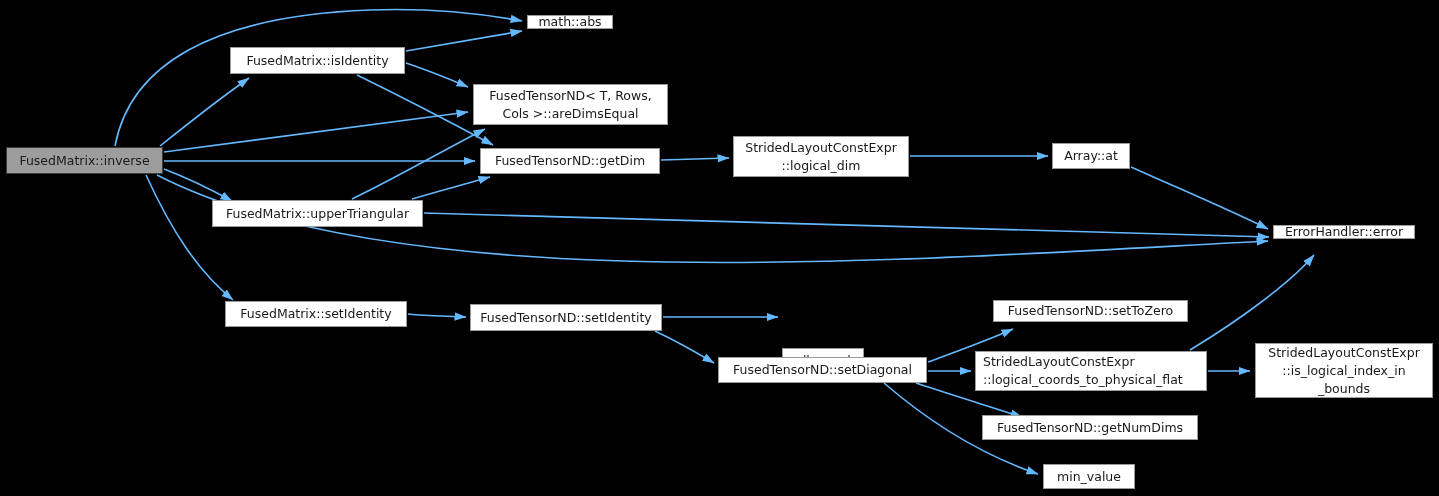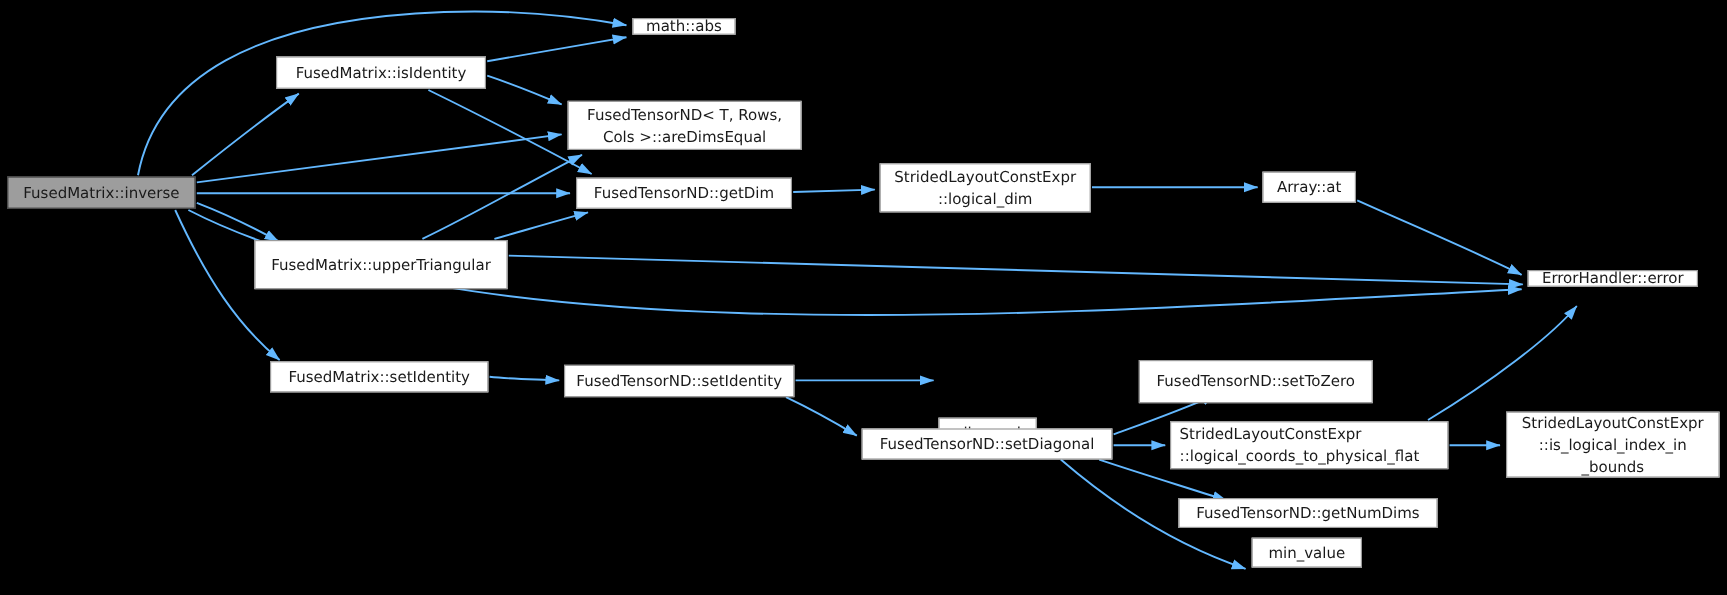--- a/index.html
+++ b/index.html
@@ -70,28 +70,28 @@
   <div id="nodes-group">
       <div class="node current" style="left: 6px; top: 147px; width: 157px; height: 27px;"><span>FusedMatrix::inverse</span></div>
       <div class="node" style="left: 527px; top: 15px; width: 86px; height: 14px;"><span>math::abs</span></div>
       <div class="node" style="left: 230px; top: 47px; width: 175px; height: 27px;"><span>FusedMatrix::isIdentity</span></div>
       <div class="node" style="left: 473px; top: 84px; width: 195px; height: 41px;"><span>FusedTensorND&lt; T, Rows,
 Cols &gt;::areDimsEqual</span></div>
       <div class="node" style="left: 480px; top: 148px; width: 180px; height: 26px;"><span>FusedTensorND::getDim</span></div>
       <div class="node" style="left: 733px; top: 136px; width: 176px; height: 41px;"><span>StridedLayoutConstExpr
 ::logical_dim</span></div>
       <div class="node" style="left: 1052px; top: 143px; width: 78px; height: 26px;"><span>Array::at</span></div>
-      <div class="node" style="left: 212px; top: 200px; width: 211px; height: 41px;"><span>FusedMatrix::upperTriangular</span></div>
+      <div class="node" style="left: 212px; top: 200px; width: 211px; height: 27px;"><span>FusedMatrix::upperTriangular</span></div>
       <div class="node" style="left: 1273px; top: 225px; width: 142px; height: 14px;"><span>ErrorHandler::error</span></div>
       <div class="node" style="left: 225px; top: 301px; width: 182px; height: 26px;"><span>FusedMatrix::setIdentity</span></div>
       <div class="node" style="left: 470px; top: 304px; width: 192px; height: 27px;"><span>FusedTensorND::setIdentity</span></div>
       <div class="node" style="left: 782px; top: 304px; width: 82px; height: 26px; margin-top: 44px;"><span>all_equal</span></div>
       <div class="node" style="left: 718px; top: 357px; width: 209px; height: 26px;"><span>FusedTensorND::setDiagonal</span></div>
-      <div class="node" style="left: 949px; top: 300px; width: 195px; height: 36px;"><span>FusedTensorND::setToZero</span></div>
+      <div class="node" style="left: 993px; top: 300px; width: 195px; height: 22px;"><span>FusedTensorND::setToZero</span></div>
       <div class="node align-left" style="left: 975px; top: 351px; width: 232px; height: 40px;"><span>StridedLayoutConstExpr
 ::logical_coords_to_physical_flat</span></div>
       <div class="node" style="left: 1255px; top: 343px; width: 178px; height: 55px;"><span>StridedLayoutConstExpr
 ::is_logical_index_in
 _bounds</span></div>
       <div class="node" style="left: 982px; top: 415px; width: 216px; height: 25px;"><span>FusedTensorND::getNumDims</span></div>
-      <div class="node" style="left: 1043px; top: 448px; width: 92px; height: 25px;"><span>min_value</span></div>
+      <div class="node" style="left: 1043px; top: 464px; width: 92px; height: 25px;"><span>min_value</span></div>
     </div>
 </div>
 
 </body></html>

